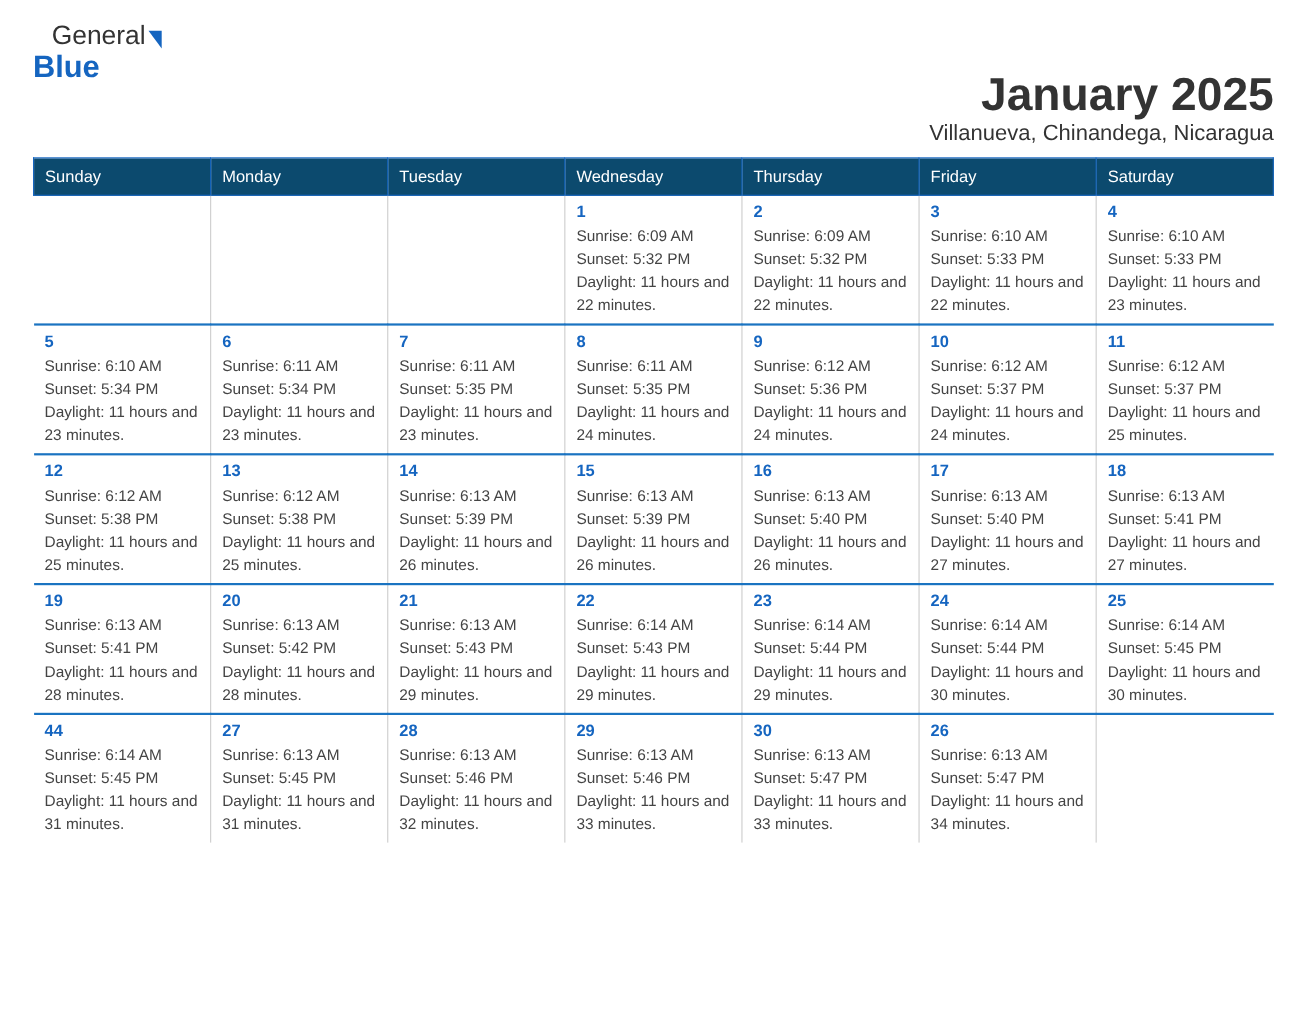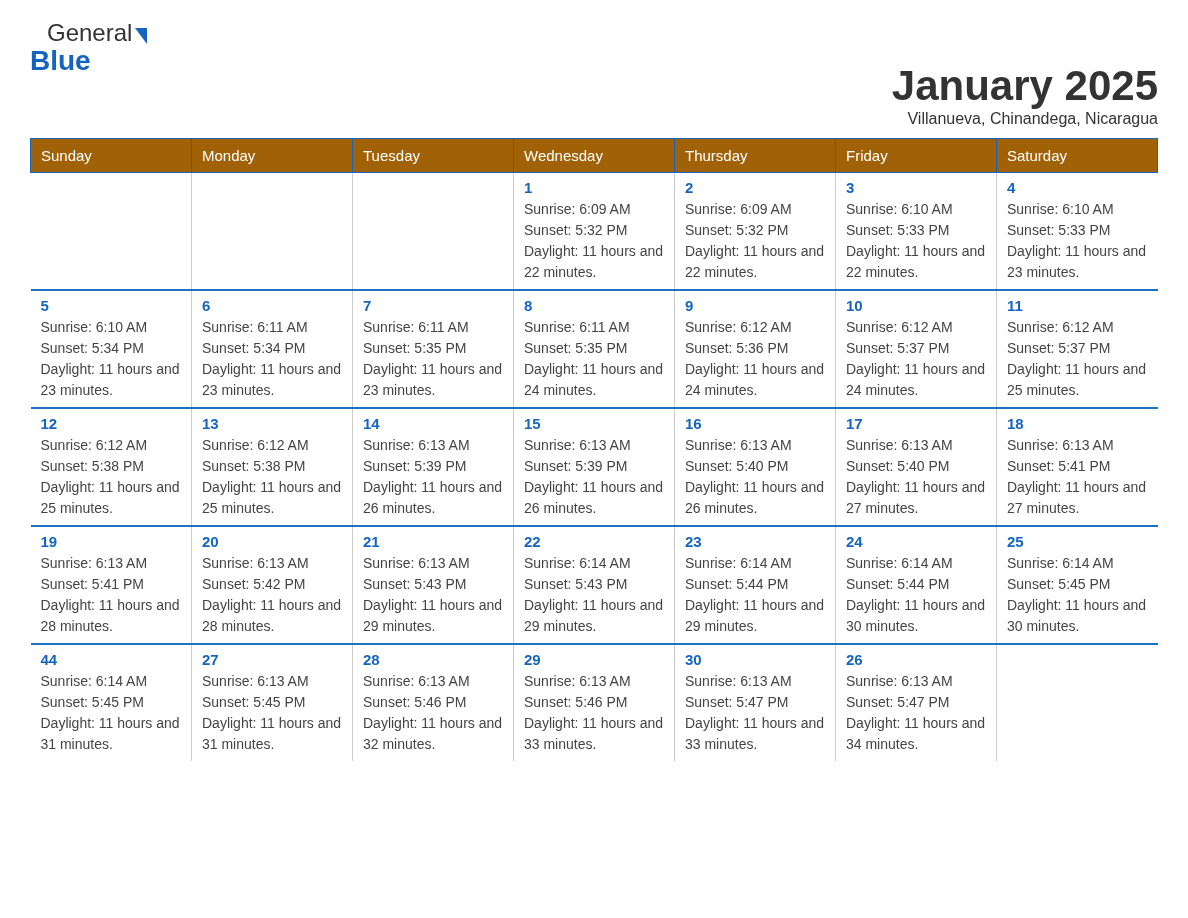--- a/index.html
+++ b/index.html
@@ -14,30 +14,30 @@
     .title-block {
       text-align: right;
     }
     .title-block h1 {
       font-size: 42px;
       font-weight: bold;
       color: #333;
       margin-top: 42px;
     }
     .title-block h2 {
-      font-size: 16px;
+      font-size: 20px;
       font-weight: normal;
       color: #333;
     }
     table {
       width: 100%;
       border-collapse: collapse;
     }
     thead tr {
-      background-color: #a16207;
+      background-color: #0c4a6e;
       color: #fff;
     }
     thead th {
       padding: 8px 10px;
       font-size: 15px;
       font-weight: normal;
       text-align: left;
       border: 1px solid #1565c0;
     }
     tbody tr {

